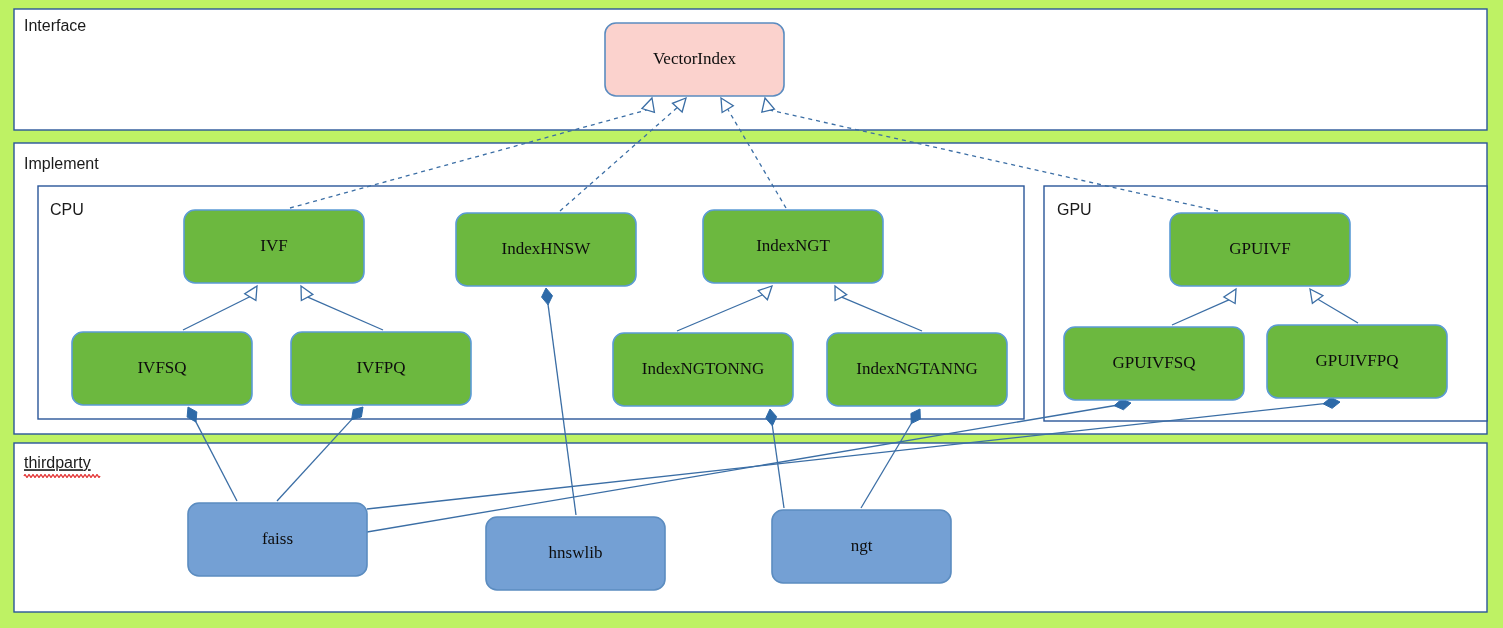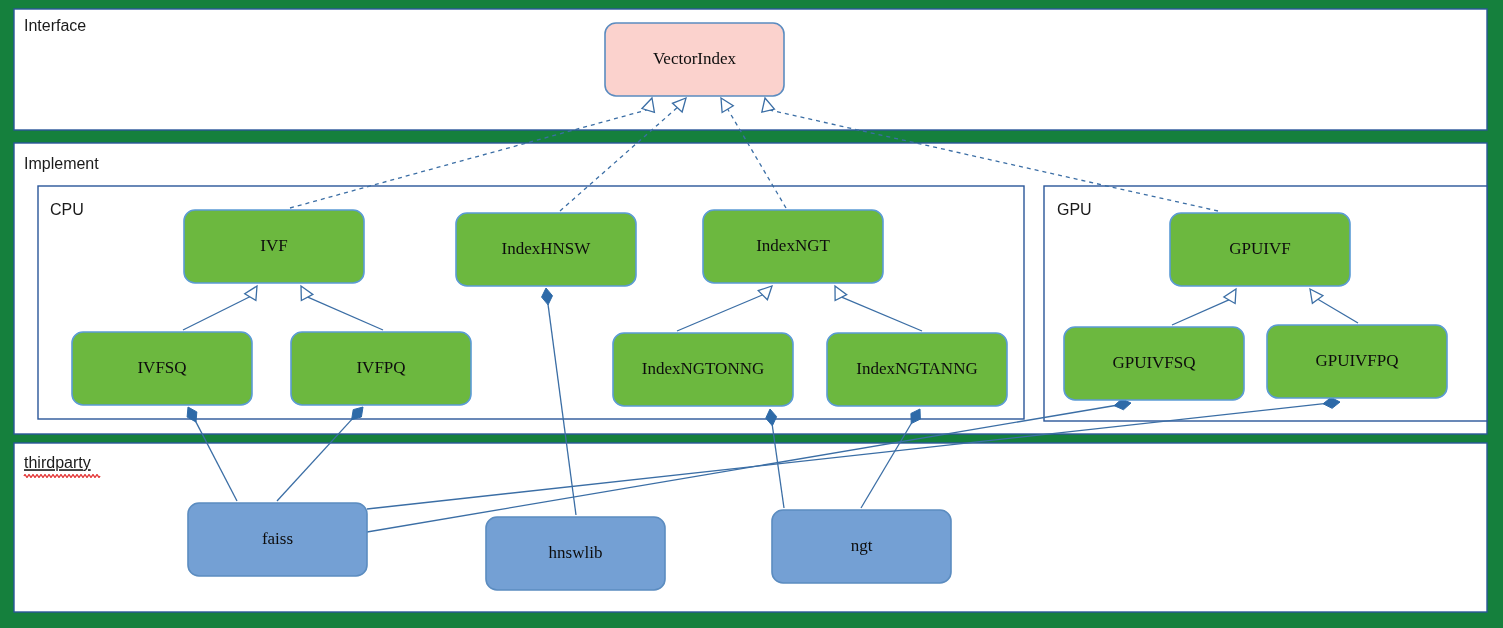--- a/index.html
+++ b/index.html
@@ -8,21 +8,21 @@
     padding: 0;
     background: #ffffff;
   }
   body {
     font-family: "Liberation Sans", sans-serif;
   }
   #diagram-root {
     position: relative;
     width: 1503px;
     height: 628px;
-    background: #15803d;
+    background: #bef264;
     overflow: hidden;
   }
   svg.diagram-canvas {
     display: block;
     width: 1503px;
     height: 628px;
   }
   .panel-rect {
     fill: #ffffff;
     stroke: #2a5699;

